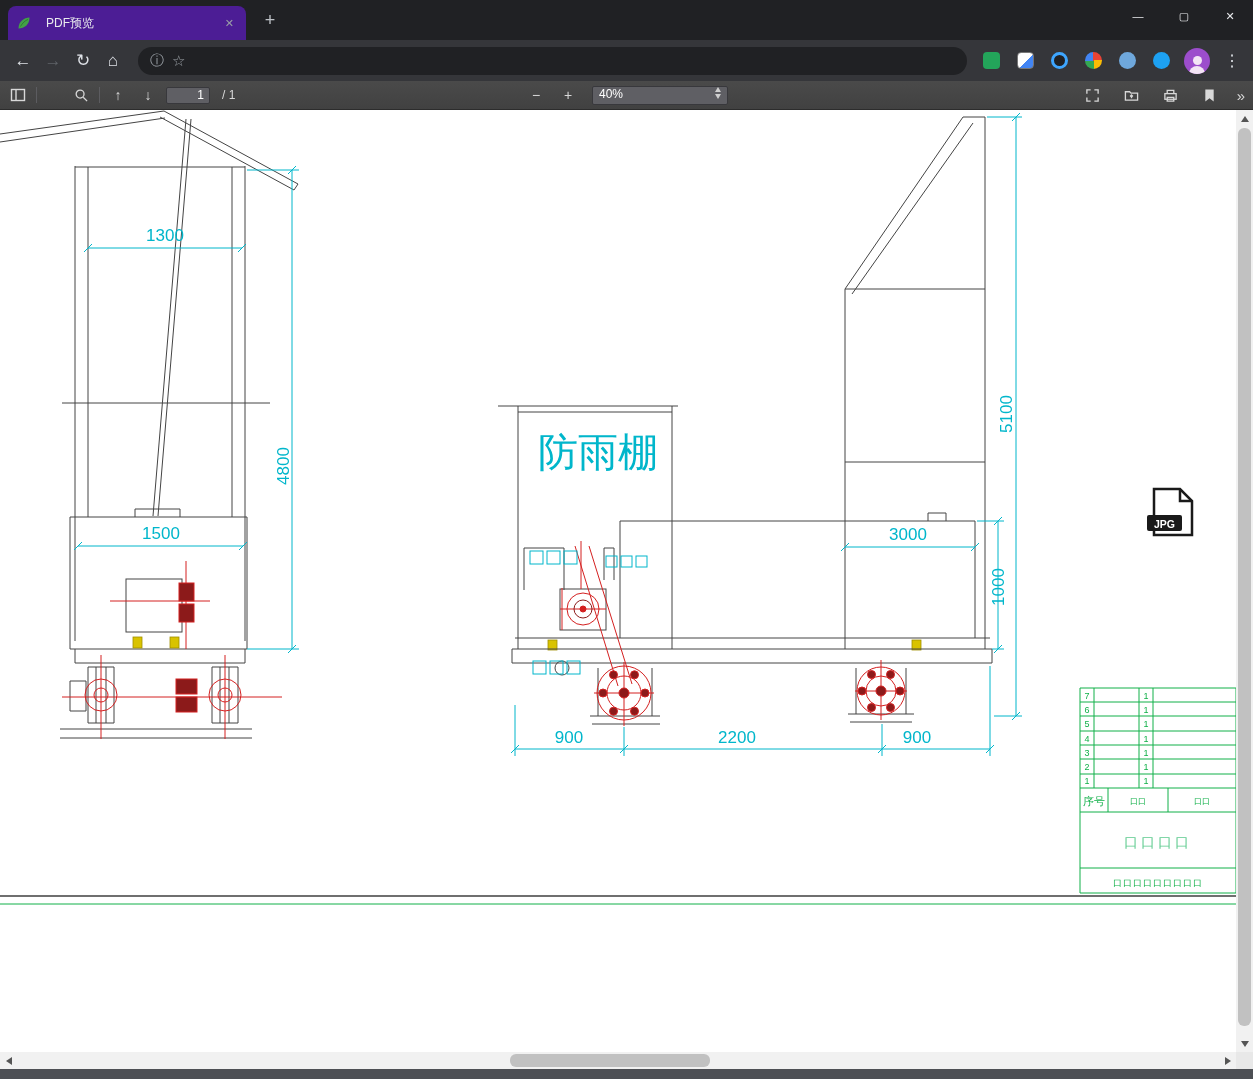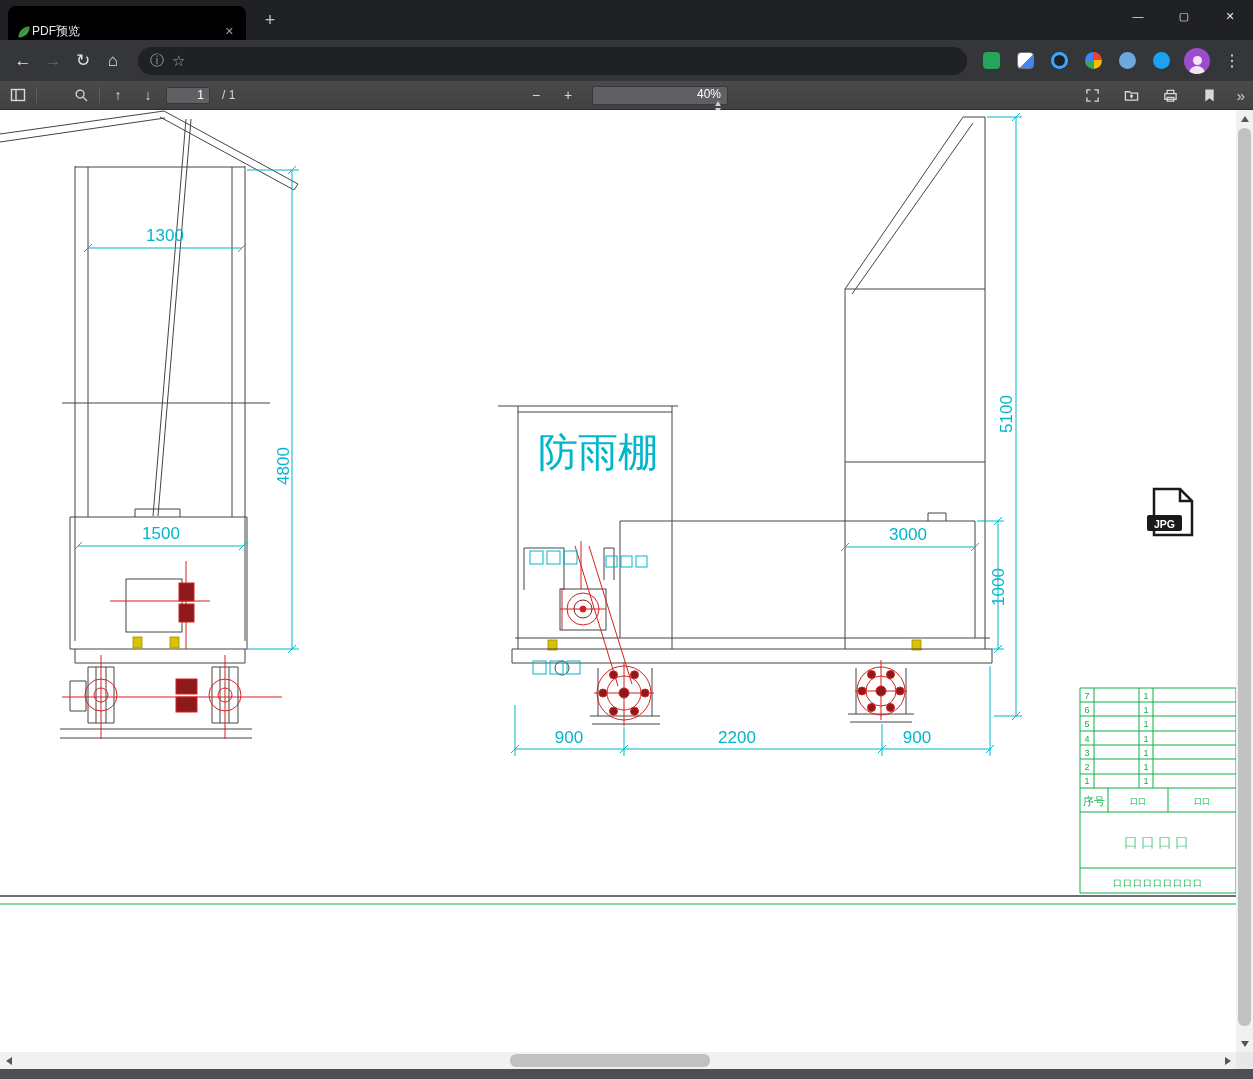--- a/index.html
+++ b/index.html
@@ -1,22 +1,22 @@
 <!DOCTYPE html>
 <html><head>
 <meta charset="utf-8">
 <style>
   * { margin:0; padding:0; box-sizing:border-box; }
   body { font-family:"Liberation Sans", sans-serif; }
   .screen { position:relative; width:1253px; height:1079px; background:#fff; overflow:hidden; }
 
   
   .titlebar { position:absolute; top:0; left:0; width:1253px; height:40px; background:#202124; }
-  .tab { position:absolute; left:8px; top:6px; width:238px; height:34px; background:#000000;
-         border-radius:8px 8px 0 0; display:flex; align-items:flex-end; padding:0 8px; gap:0; }
+  .tab { position:absolute; left:8px; top:6px; width:238px; height:34px; background:#4c1d95;
+         border-radius:8px 8px 0 0; display:flex; align-items:center; padding:0 8px; gap:14px; }
   .tab-title { color:#e8eaed; font-size:12px; flex:1; white-space:nowrap; overflow:hidden; }
   .tab-close { color:#9aa0a6; font-size:11px; cursor:pointer; padding:2px 4px; }
   .newtab { position:absolute; left:258px; top:10px; color:#bdc1c6; font-size:18px; line-height:20px; width:24px; text-align:center; cursor:pointer;}
   .wincontrols { position:absolute; right:0; top:0; height:32px; display:flex; }
   .winbtn { width:46px; height:32px; color:#e8eaed; display:flex; align-items:center; justify-content:center; font-size:11px; cursor:pointer; }
   .leaf-icon { width:16px; height:16px; flex:0 0 16px; }
 
   
   .navbar { position:absolute; top:40px; left:0; width:1253px; height:41px; background:#35363a;
             display:flex; align-items:center; padding:0 8px; }
@@ -51,21 +51,21 @@
   .pdf-left { position:absolute; left:6px; top:0; height:28px; display:flex; align-items:center; gap:6px; }
   .pdf-center { position:absolute; left:524px; top:0; height:28px; display:flex; align-items:center; }
   .pdf-right { position:absolute; right:8px; top:0; height:28px; display:flex; align-items:center; gap:15px; }
   .pbtn { width:24px; height:24px; display:flex; align-items:center; justify-content:center;
           color:#d8d8d8; font-size:14px; cursor:pointer; border-radius:2px; }
   .psep { width:1px; height:16px; background:#5c5c60; }
   .pageinput { width:44px; height:17px; background:#5f5f64; border:1px solid #38383c; border-radius:2px;
                color:#fff; font-size:12px; text-align:right; padding-right:5px; font-family:"Liberation Sans",sans-serif;}
   .pagecount { color:#d8d8d8; font-size:12px; margin-left:6px; }
   .zoomsel { width:136px; height:19px; background:#5f5f64; border:1px solid #38383c; border-radius:2px;
-             margin-left:12px; display:flex; align-items:flex-end; padding:0 6px; cursor:pointer;flex-direction:column; }
+             margin-left:12px; display:flex; align-items:flex-start; padding:0 6px; cursor:pointer; }
   .zoomval { color:#fff; font-size:12px; flex:1; }
   .spin { display:flex; flex-direction:column; gap:2px; align-items:center; }
   .tri-u { width:0; height:0; border-left:3.5px solid transparent; border-right:3.5px solid transparent; border-bottom:5px solid #cfcfcf; }
   .tri-d { width:0; height:0; border-left:3.5px solid transparent; border-right:3.5px solid transparent; border-top:5px solid #cfcfcf; }
   .picon { stroke:#d8d8d8; fill:none; stroke-width:1.4; }
   .more { color:#d8d8d8; font-size:15px; cursor:pointer; }
 
   
   .content { position:absolute; top:110px; left:0; width:1236px; height:942px; background:#fff; overflow:hidden; }
   svg text { font-family:"Liberation Sans", sans-serif; }

